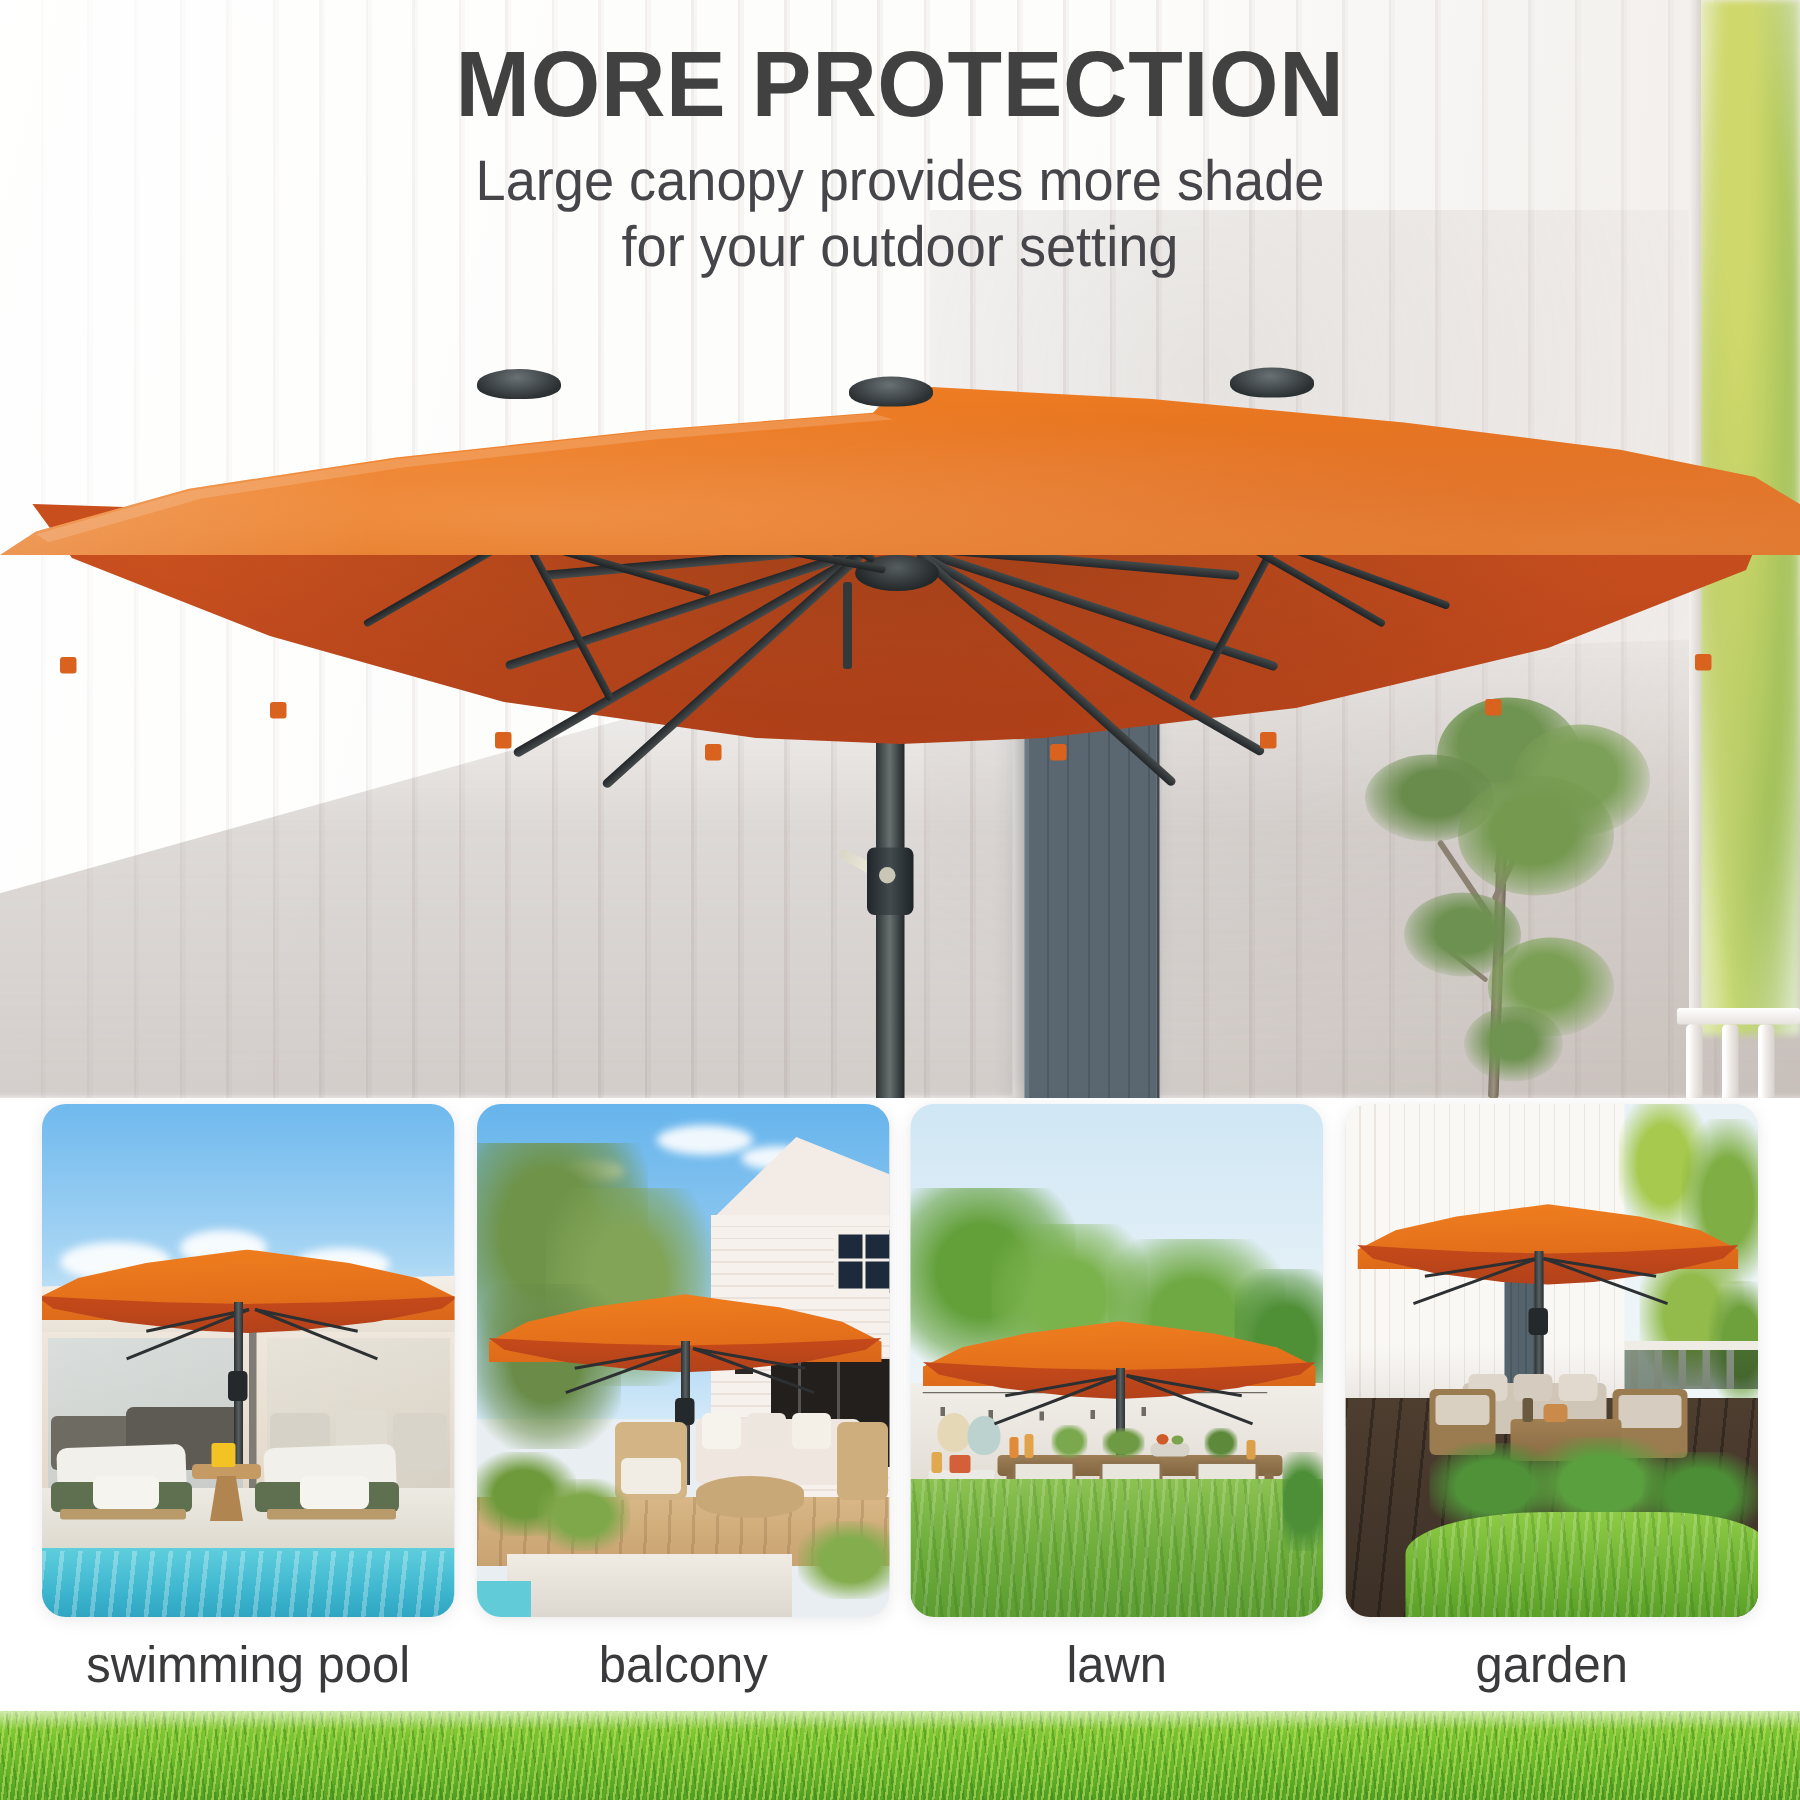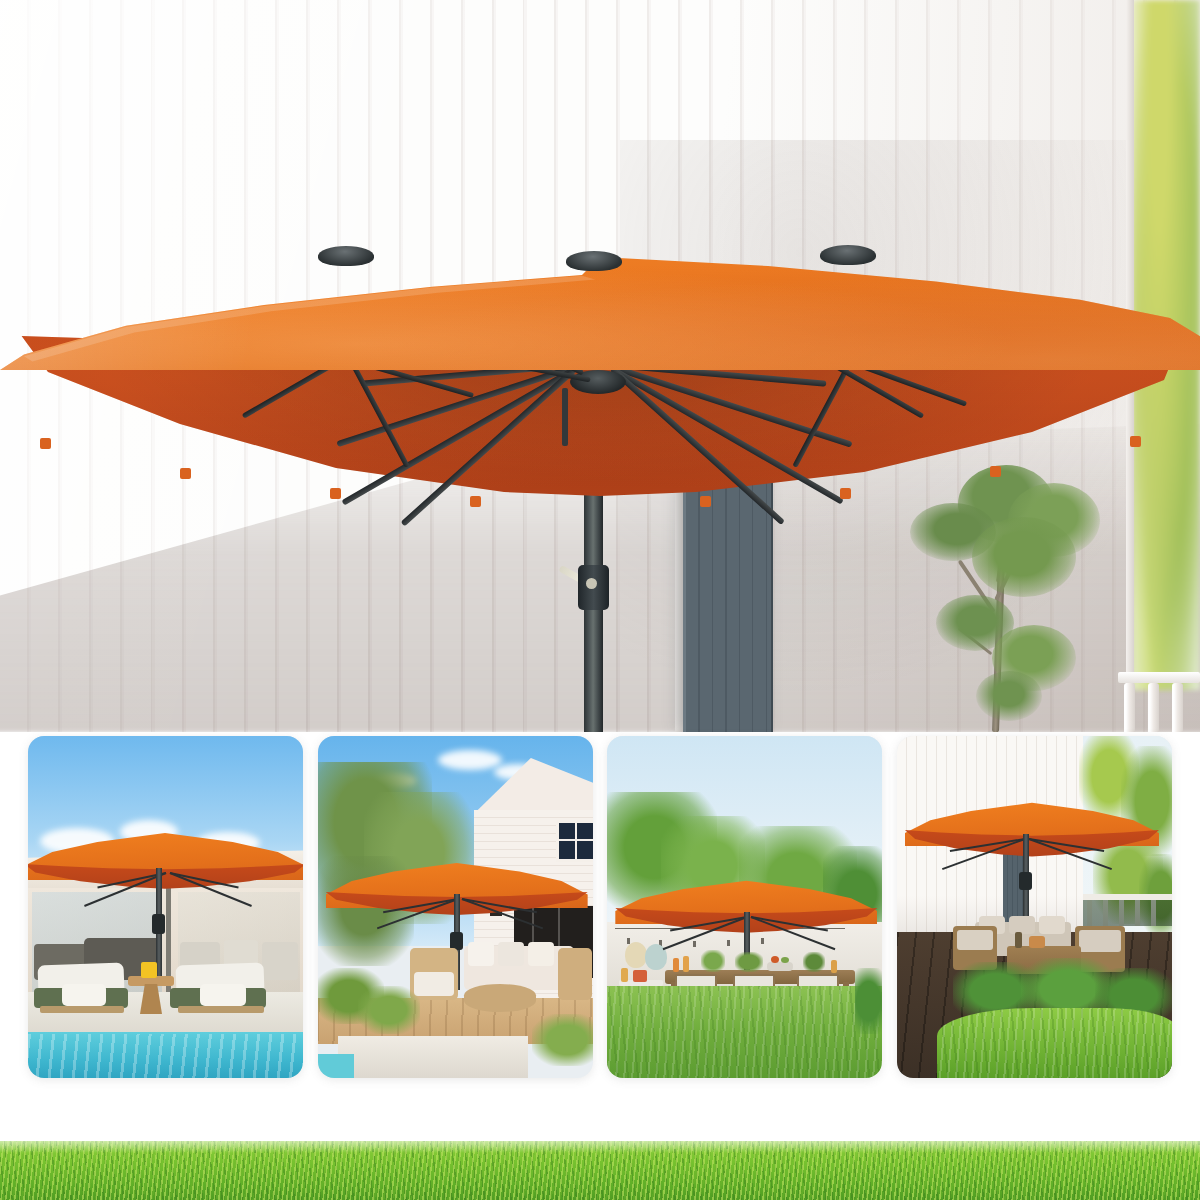--- a/index.html
+++ b/index.html
@@ -372,20 +372,25 @@
 
       <div class="finial" style="left:318px;top:6px;"></div>
       <div class="finial" style="left:566px;top:11px;"></div>
       <div class="finial" style="left:820px;top:5px;"></div>
 
       <div class="crank-handle"></div>
       <div class="pole-crank"></div>
       <div class="crank-knob"></div>
     </div>
 
+    <div class="headline-block">
+      <div class="headline">MORE PROTECTION</div>
+      <div class="subheadline">Large canopy provides more shade</div>
+      <div class="subheadline" style="margin-top:0;">for your outdoor setting</div>
+    </div>
   </div>
 
   <div class="thumb-strip">
 
     <div class="thumb-card">
       <div class="thumb-scene">
         <div class="sky" style="height:150px;background:linear-gradient(#6fb9ee,#a9d6f4 70%,#d9ecf8);"></div>
         <div class="cloud" style="left:12px;top:92px;width:74px;height:26px;"></div>
         <div class="cloud" style="left:92px;top:84px;width:58px;height:24px;"></div>
         <div class="cloud" style="left:168px;top:96px;width:64px;height:22px;"></div>
@@ -611,19 +616,28 @@
         <div style="position:absolute;left:56px;top:226px;width:86px;height:58px;background:radial-gradient(ellipse at 50% 50%,#4f9238 0 42%,rgba(79,146,56,0) 80%);"></div>
         <div style="position:absolute;left:124px;top:222px;width:94px;height:62px;background:radial-gradient(ellipse at 50% 50%,#5ba03e 0 42%,rgba(91,160,62,0) 80%);"></div>
         <div style="position:absolute;left:198px;top:232px;width:78px;height:56px;background:radial-gradient(ellipse at 50% 50%,#4c8e35 0 42%,rgba(76,142,53,0) 80%);"></div>
 
         <div style="position:absolute;left:40px;top:272px;width:240px;height:70px;background:linear-gradient(#8ecb45,#6fb233 60%,#5ba028);border-radius:40% 30% 0 0;"></div>
         <div style="position:absolute;left:40px;top:272px;width:240px;height:70px;background:repeating-linear-gradient(95deg, rgba(255,255,255,0.18) 0 2px, rgba(0,0,0,0) 2px 8px), repeating-linear-gradient(84deg, rgba(40,100,20,0.2) 0 2px, rgba(0,0,0,0) 2px 10px);border-radius:40% 30% 0 0;"></div>
       </div>
     </div>
   </div>
 
+  <div class="thumb-caption-row">
+    <div class="thumb-caption">swimming pool</div>
+    <div class="cap-spacer"></div>
+    <div class="thumb-caption">balcony</div>
+    <div class="cap-spacer"></div>
+    <div class="thumb-caption">lawn</div>
+    <div class="cap-spacer"></div>
+    <div class="thumb-caption">garden</div>
+  </div>
 
   <div class="grass">
     <div class="grass-blades"></div>
     <div class="grass-top-fade"></div>
   </div>
 
 </div>
 
 </body></html>

